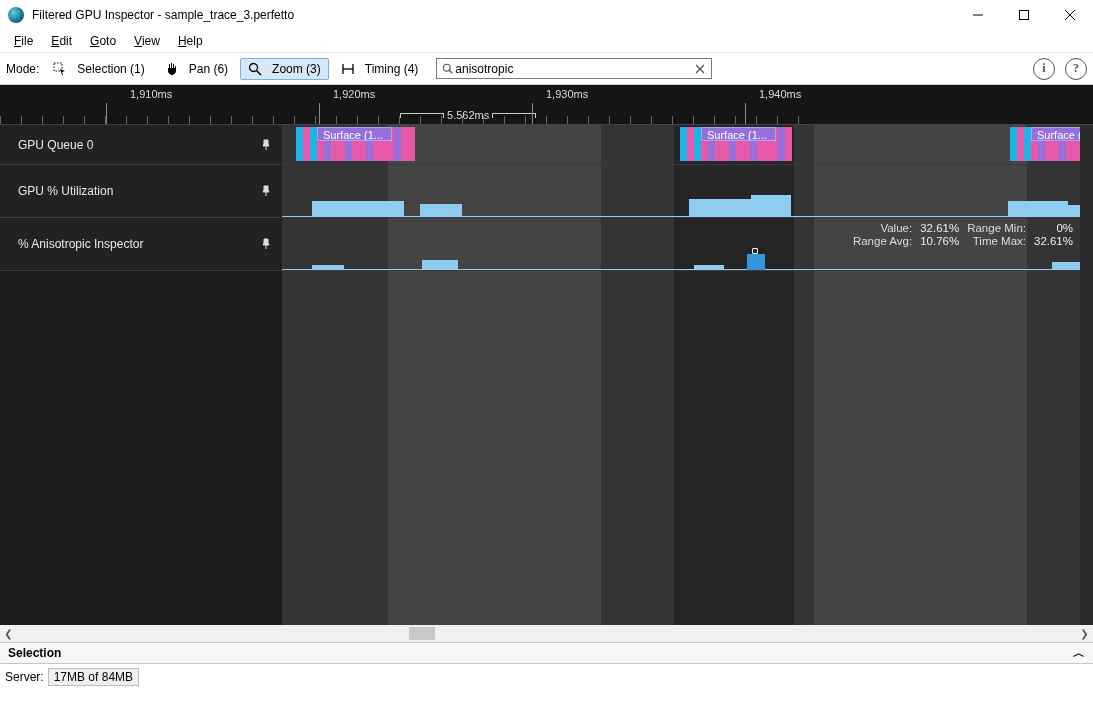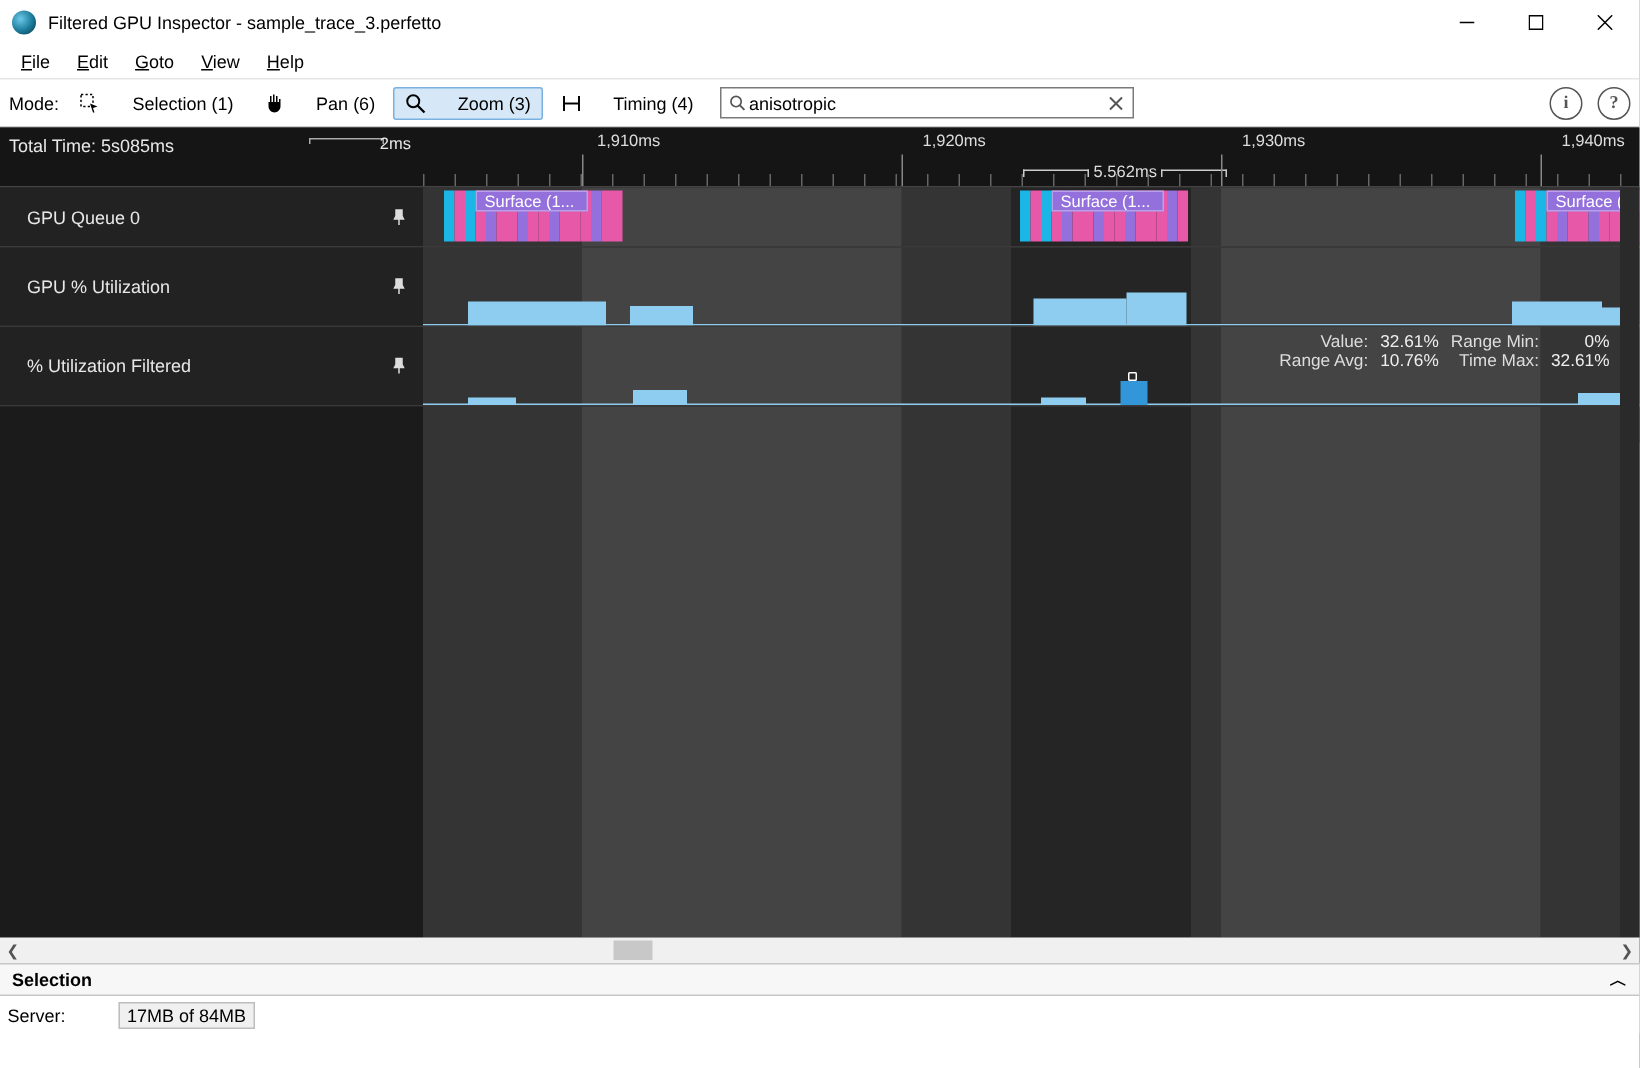--- a/index.html
+++ b/index.html
@@ -14,21 +14,21 @@
 .winbtn svg { width: 10px; height: 10px; }
 
 
 .menubar { height: 22px; display: flex; align-items: center; padding-left: 6px; gap: 2px; background: #fff; font-size: 12px; color: #000; }
 .menubar .mi { padding: 2px 8px; }
 .menubar .mi u { text-decoration: underline; }
 
 
 .toolbar { height: 33px; border-top: 1px solid #e5e5e5; border-bottom: 1px solid #ccc; display: flex; align-items: center; padding: 0 6px; font-size: 12px; color: #000; background: #fff; gap: 4px; }
 .toolbar .mode-label { margin-right: 2px; }
-.toolbar .tbtn { display: flex; align-items: flex-end; gap: 21px; padding: 3px 7px; border: 1px solid transparent; border-radius: 2px; }
+.toolbar .tbtn { display: flex; align-items: flex-end; gap: 10px; padding: 3px 7px; border: 1px solid transparent; border-radius: 2px; }
 .toolbar .tbtn.active { border: 1px solid #7bb1e0; background: #d6e8f7; }
 .toolbar .ticon { width: 14px; height: 14px; display: flex; align-items: center; justify-content: center; }
 .toolbar .search { margin-left: 6px; display: flex; align-items: center; border: 1px solid #7a7a7a; padding: 2px 4px; width: 276px; height: 21px; }
 .toolbar .search input { border: none; outline: none; flex: 1; font-size: 12px; font-family: inherit; background: transparent; }
 .toolbar .search .sicon, .toolbar .search .xicon { width: 14px; height: 14px; display: flex; align-items: center; justify-content: center; color: #555; }
 .toolbar .rspace { flex: 1; }
 .toolbar .circlebtn { width: 22px; height: 22px; border: 1.5px solid #555; border-radius: 50%; display: flex; align-items: center; justify-content: center; font-size: 12px; font-weight: bold; color: #555; margin-left: 6px; font-family: Georgia, serif; }
 
 
 .timeline { background: #2a2a2a; height: 557px; position: relative; color: #e8e8e8; font-size: 12px; }
@@ -83,21 +83,21 @@
 
 
 .hscroll { position: absolute; left: 0; right: 0; bottom: 0; height: 17px; background: #f0f0f0; display: flex; align-items: center; }
 .hscroll .arrow { width: 17px; height: 17px; display: flex; align-items: center; justify-content: center; color: #555; font-size: 10px; }
 .hscroll .track { flex: 1; height: 17px; position: relative; }
 .hscroll .thumb { position: absolute; top: 2px; height: 13px; background: #c8c8c8; }
 
 
 .sel-panel { height: 22px; border-top: 1px solid #c7c7c7; border-bottom: 1px solid #c7c7c7; display: flex; align-items: center; padding: 0 8px; font-size: 12px; font-weight: 600; background: #f7f7f7; justify-content: space-between; }
 .sel-panel .chev { font-size: 12px; }
-.statusbar { height: 25px; display: flex; align-items: center; padding-left: 5px; font-size: 12px; background: #fff; gap: 31px; }
+.statusbar { height: 25px; display: flex; align-items: center; padding-left: 5px; font-size: 12px; background: #fff; }
 .statusbar .mem { border: 1px solid #bdbdbd; padding: 1px 5px; margin-left: 4px; background: #f0f0f0; }
 
 
 .vscroll { position: absolute; top: 40px; right: 0; bottom: 17px; width: 13px; background: #2a2a2a; }
 </style>
 </head>
 <body>
 
 <div class="titlebar">
   <div class="app-icon"></div>
@@ -189,30 +189,25 @@
   </div>
 
   <div class="rspace"></div>
   <div class="circlebtn">i</div>
   <div class="circlebtn">?</div>
 </div>
 
 <div class="timeline">
 
   <div class="tl-header">
-    <div class="left">
-      <span class="totaltime">Total Time: 5s085ms</span>
-      <div class="scale-bar"></div>
-      <span class="scale">2ms</span>
-    </div>
     <div class="ruler">
       <div class="selspan" style="left:400px;">
         <div class="bar"></div>&nbsp;<span>5.562ms</span>&nbsp;<div class="bar"></div>
       </div>
-    <div class="ticklabel" style="left: 116px; text-align: right;">1,910ms</div>
+    <div class="ticklabel" style="left: 130px; text-align: right;">1,910ms</div>
         <div class="tickmajor" style="left: 106px;"></div>
         <div class="ticklabel" style="left: 333px;">1,920ms</div>
         <div class="tickmajor" style="left: 319px;"></div>
         <div class="ticklabel" style="left: 546px;">1,930ms</div>
         <div class="tickmajor" style="left: 532px;"></div>
         <div class="ticklabel" style="left: 759px;">1,940ms</div>
         <div class="tickmajor" style="left: 745px;"></div>
         <div class="tickminor" style="left: 0px;"></div>
         <div class="tickminor" style="left: 21px;"></div>
         <div class="tickminor" style="left: 42px;"></div>
@@ -354,21 +349,21 @@
       <div class="util" style="left:138px;width:42px;height:13px;"></div>
       <div class="util" style="left:407px;width:62px;height:18px;"></div>
       <div class="util" style="left:469px;width:40px;height:22px;"></div>
       <div class="util" style="left:726px;width:60px;height:16px;"></div>
       <div class="util" style="left:786px;width:24px;height:12px;"></div>
     </div>
   </div>
 
   <div class="row" style="height:53px;">
     <div class="rlabel">
-      <span>% Utilization Filtered</span>
+      <span>% Anisotropic Inspector</span>
       <span class="pin"><svg width="12" height="12" viewBox="0 0 12 12">
             <path d="M4 1 L8 1 L8 5 L9 7 L3 7 L4 5 Z M6 7 L6 11" stroke="#ddd" fill="#ddd" stroke-width="1"></path>
           </svg></span>
     </div>
     <div class="rtrack">
       <div class="colshade" style="left:0;width:106px;"></div>
       <div class="colshade light" style="left:106px;width:213px;"></div>
       <div class="colshade" style="left:319px;width:213px;"></div>
       <div class="colshade light" style="left:532px;width:213px;"></div>
       <div class="colshade" style="left:745px;width:213px;"></div>

